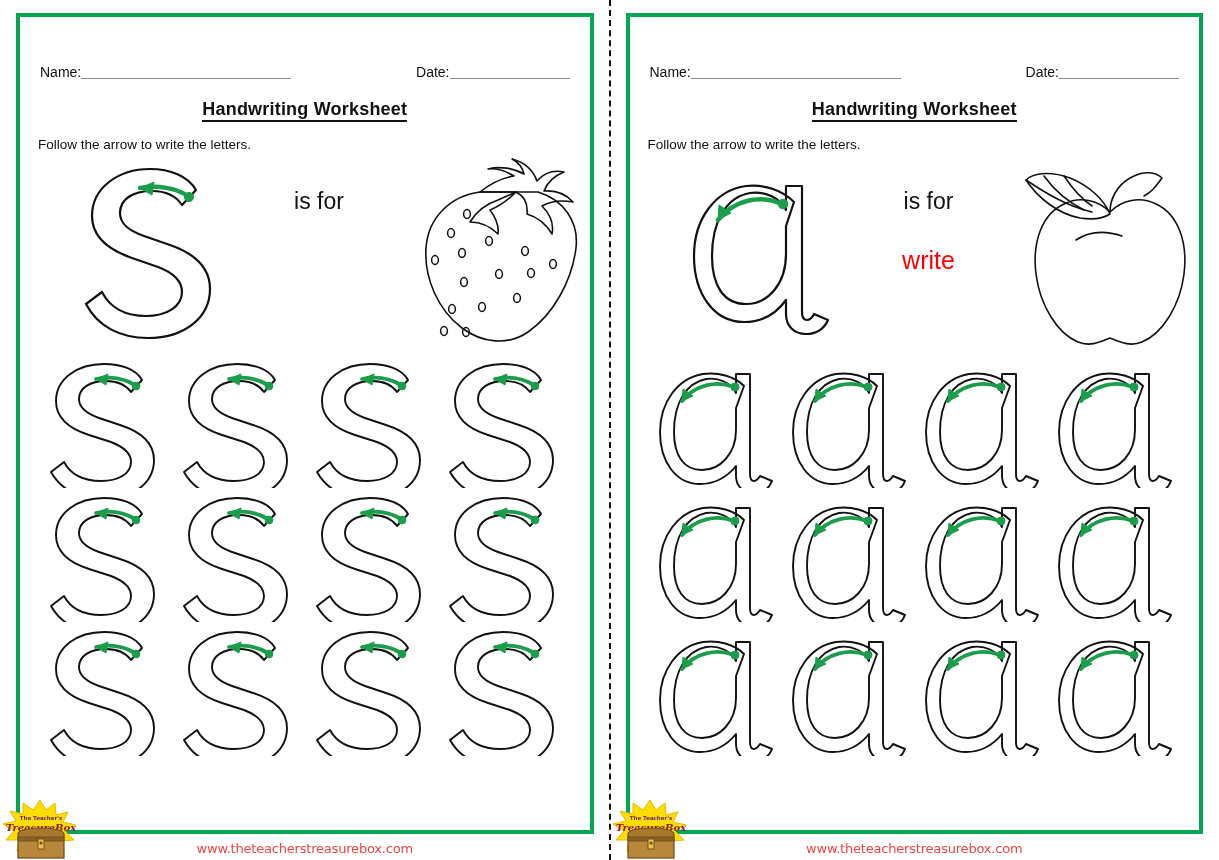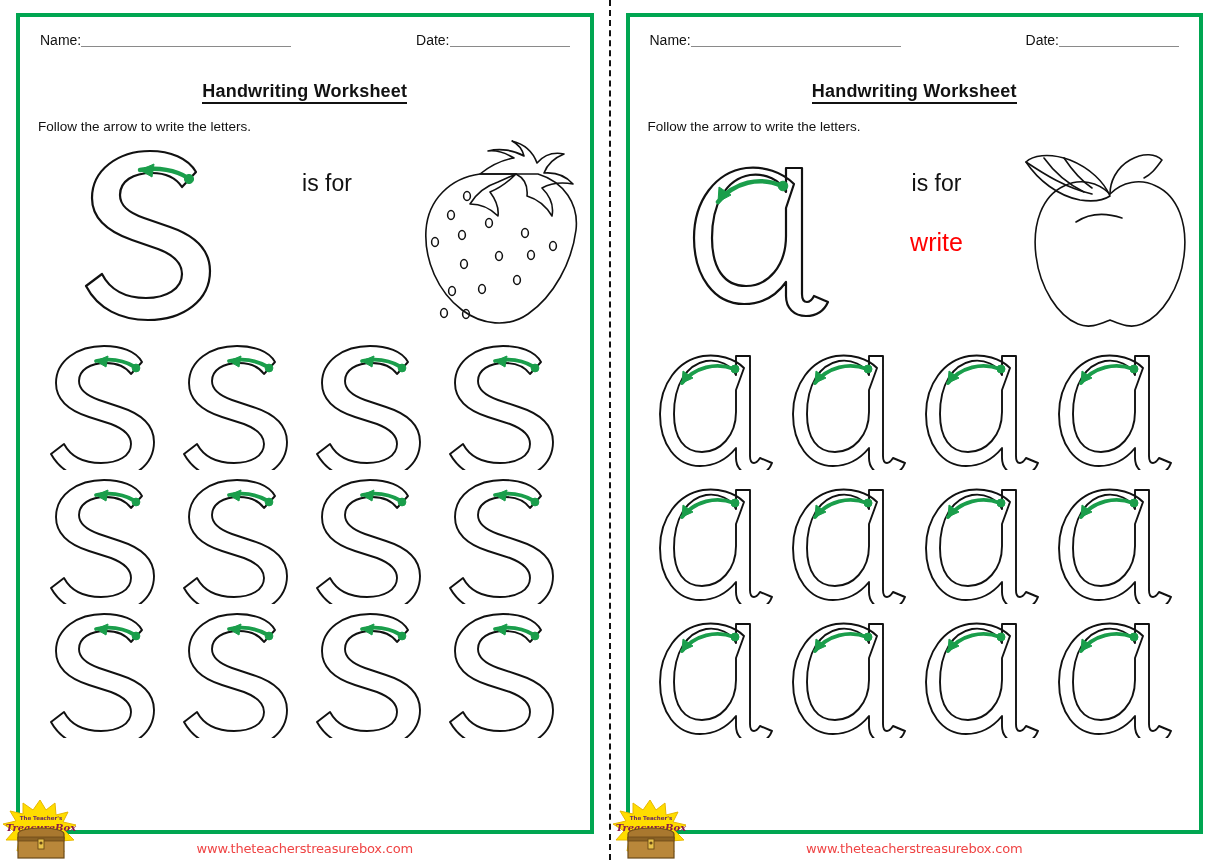--- a/index.html
+++ b/index.html
@@ -57,37 +57,38 @@
     align-items: flex-end;
     justify-content: space-between;
     font-size: 14px;
     color: #111111;
     padding: 0 2px;
   }
   .field {
     display: flex;
     align-items: flex-end;
     white-space: nowrap;
+    margin-top: 32px;
   }
   .field-label { font-size: 14px; color: #111; line-height: 1; }
   .field-rule {
     display: inline-block;
     border-bottom: 1.5px solid #8a8a8a;
     height: 13px;
   }
   .rule-name { width: 210px; }
   .rule-date { width: 120px; }
 
   
   .title {
     text-align: center;
     font-size: 18px;
     font-weight: bold;
     color: #111111;
-    margin-top: 34px;
+    margin-top: 20px;
     letter-spacing: .2px;
   }
   .title span {
     border-bottom: 2px solid #111111;
     padding-bottom: 1px;
   }
   .subtitle {
     text-align: left;
     font-size: 13.5px;
     color: #111111;
@@ -102,21 +103,21 @@
   }
   .hero-letter {
     position: absolute;
     left: 38px;
     top: 8px;
     width: 150px;
     height: 180px;
   }
   .hero-text {
     position: absolute;
-    left: 204px;
+    left: 196px;
     top: 34px;
     width: 170px;
     text-align: center;
   }
   .is-for {
     font-size: 23px;
     color: #111111;
     line-height: 1;
   }
   .word {

